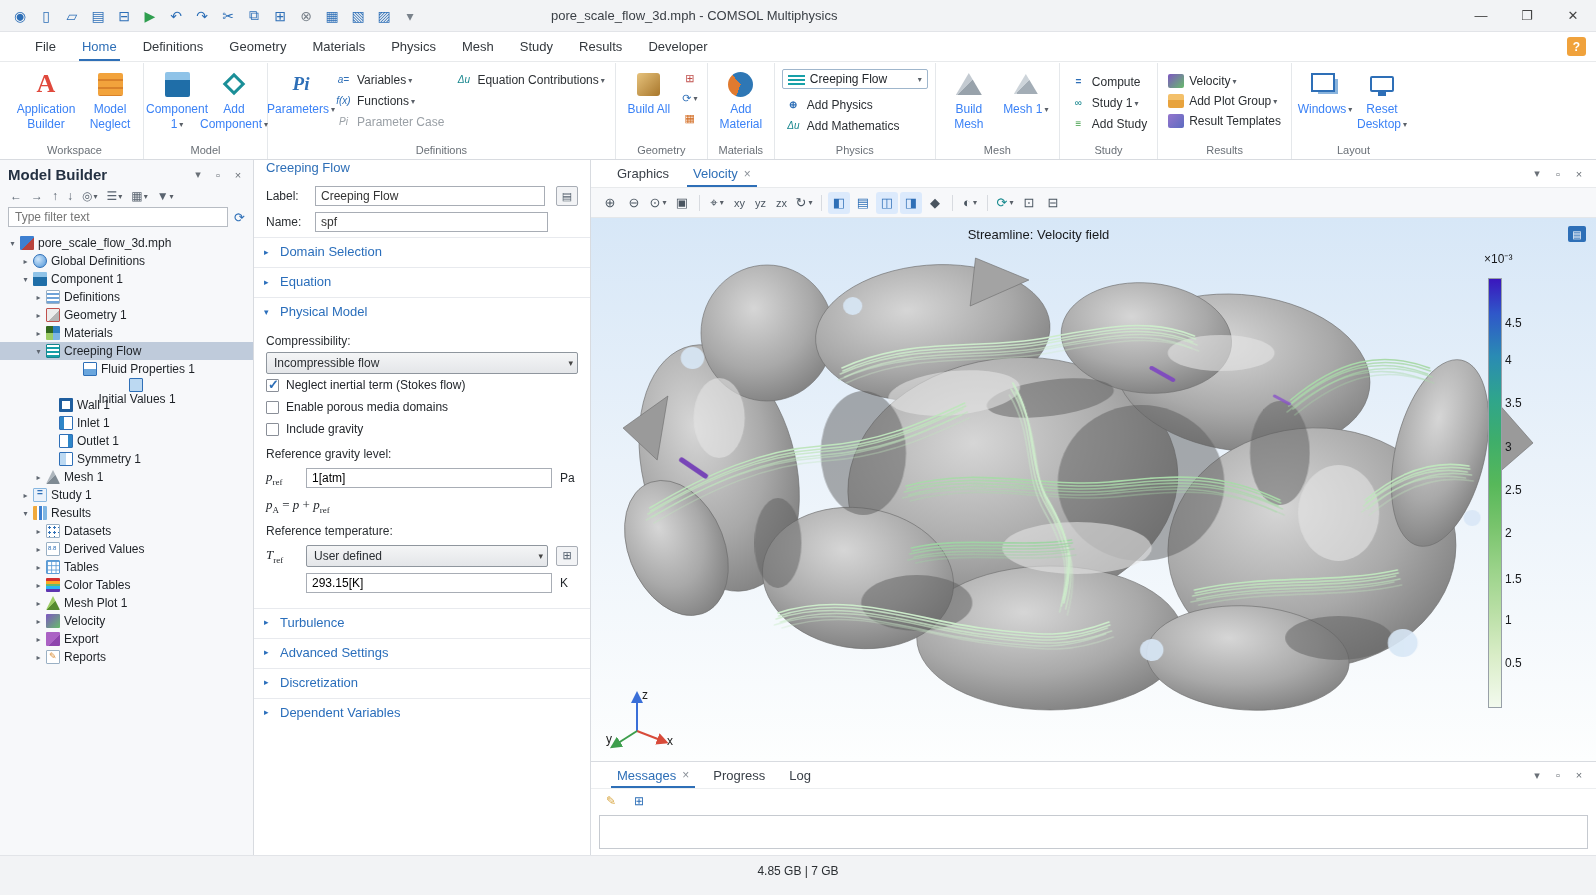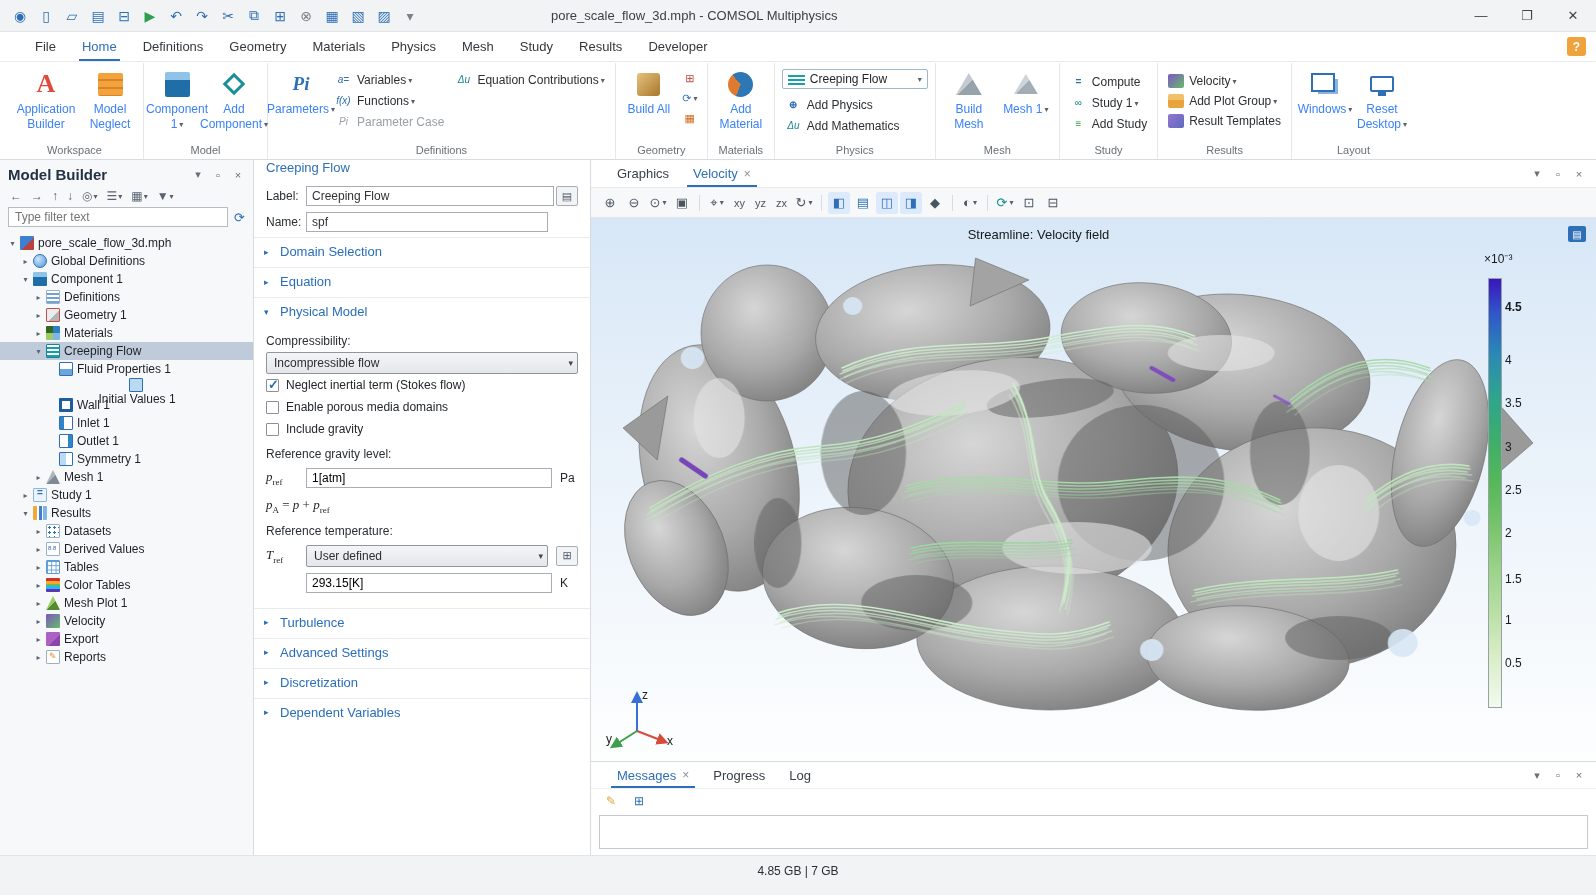--- a/index.html
+++ b/index.html
@@ -110,21 +110,21 @@
 .i-color-tables{background:linear-gradient(180deg,#d32f2f 0 20%,#f9a825 20% 40%,#66bb6a 40% 60%,#29b6f6 60% 80%,#5e35b1 80%)}
 .i-mesh-plot{background:linear-gradient(135deg,#9ccc65 0 50%,#558b2f 50%);clip-path:polygon(50% 0,100% 100%,0 100%)}
 .i-velocity-plot{background:linear-gradient(135deg,#7e57c2,#66bb6a)}
 .i-export{background:linear-gradient(135deg,#ab62c4 0 60%,#8e44ad 60%)}
 .i-reports{background:#fff;border:1px solid #9ab0c4;position:relative}
 .i-reports::before{content:"✎";position:absolute;left:2px;top:0;font-size:9px;color:#d7892f}
 
 
 .settings-panel{width:337px;flex:none;background:#fff;border-right:1px solid #d8dbe0;display:flex;flex-direction:column;overflow:hidden}
 .settings-sub{padding:0 12px 8px;color:#2e6fb7;font-size:13px}
-.field-row{display:flex;align-items:center;gap:2px;padding:3px 12px}
+.field-row{display:flex;align-items:center;gap:11px;padding:3px 12px}
 .field-row label{width:38px;flex:none;color:#2b2f33}
 .field-row input{flex:1;height:20px;border:1px solid #a8adb5;padding:0 5px;font:12px "Liberation Sans",sans-serif;color:#333}
 .mini-btn{width:22px;height:20px;border:1px solid #a8adb5;background:#f2f3f5;display:flex;align-items:center;justify-content:center;color:#55616e;font-size:11px;border-radius:2px;flex:none}
 .mini-btn::before{content:attr(data-glyph)}
 .sec-head{display:flex;align-items:center;gap:6px;height:28px;padding:0 10px;border-top:1px solid #e8eaee;color:#2a6ebb;font-size:13px;margin-top:2px}
 .sec-head .sarrow{font-size:9px;color:#2a6ebb;width:10px}
 .sec-body{padding:2px 12px 10px}
 .pm-label{padding:7px 0 4px;color:#2b2f33}
 .combo{display:flex;align-items:center;height:22px;border:1px solid #8f969e;background:linear-gradient(180deg,#f4f5f6,#e4e6e9);padding:0 4px 0 7px;border-radius:2px;color:#2b2f33}
 .combo .ctext{flex:1;white-space:nowrap;overflow:hidden}
@@ -477,21 +477,21 @@
         <div class="trow" style="padding-left: 32px;">
           <span class="arrow">▸</span>
           <span class="ticon i-materials"></span>
           <span class="tlabel">Materials</span>
         </div>
         <div class="trow sel" style="padding-left: 32px;">
           <span class="arrow">▾</span>
           <span class="ticon i-creeping-flow"></span>
           <span class="tlabel">Creeping Flow</span>
         </div>
-        <div class="trow" style="padding-left: 45px;">
+        <div class="trow" style="padding-left: 45px; margin-left: 24px;">
           <span class="arrow"></span>
           <span class="ticon i-fluid"></span>
           <span class="tlabel">Fluid Properties 1</span>
         </div>
         <div class="trow" style="padding-left: 21px; flex-direction: column;">
           <span class="arrow"></span>
           <span class="ticon i-initial"></span>
           <span class="tlabel">Initial Values 1</span>
         </div>
         <div class="trow" style="padding-left: 45px;">
@@ -826,21 +826,21 @@
           </g>
         </svg>
 
         <div class="plot-title">Streamline: Velocity field</div>
         <span class="plot-settings">▤</span>
 
         <div class="colorbar">
           <div class="cb-exp">×10⁻³</div>
           <div class="cb-grad"></div>
           <div id="cb-ticks">
-              <div class="cb-tick" style="top: 29px; font-weight: bold;">
+              <div class="cb-tick" style="top: 45px;">
                 <span>4.5</span>
               </div>
               <div class="cb-tick" style="top: 82.1414px;">
                 <span>4</span>
               </div>
               <div class="cb-tick" style="top: 125.374px;">
                 <span>3.5</span>
               </div>
               <div class="cb-tick" style="top: 168.606px;">
                 <span>3</span>

